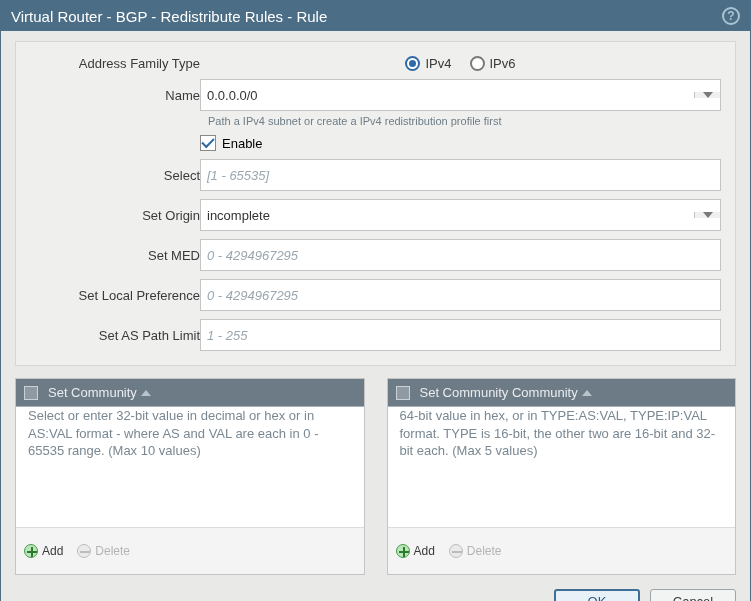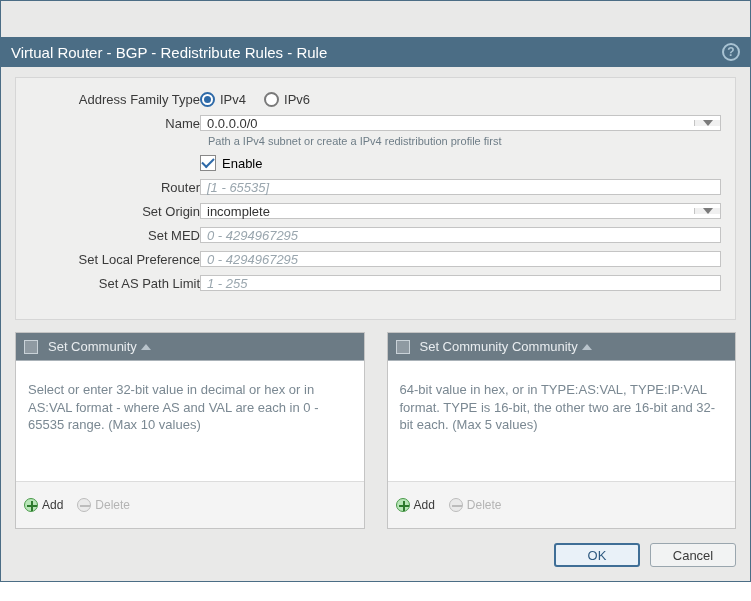--- a/index.html
+++ b/index.html
@@ -15,21 +15,20 @@
     border: 1px solid #4b6d85;
   }
   .titlebar {
     background: #4b6d85;
     color: #fff;
     padding: 6px 10px;
     font-size: 15px;
     display: flex;
     align-items: center;
     justify-content: space-between;
-    margin-top: 36px;
   }
   .help-icon {
     width: 18px; height: 18px;
     border: 2px solid #a9c3d3;
     border-radius: 50%;
     color: #a9c3d3;
     font-size: 12px;
     font-weight: bold;
     display: flex; align-items: center; justify-content: center;
     cursor: pointer;
@@ -53,37 +52,37 @@
     text-align: right;
     color: #3a3a3a;
     font-size: 13px;
     padding-right: 0;
   }
   .row-field {
     flex: 1;
     display: flex;
     align-items: center;
   }
-  .radio-group { display: flex; gap: 18px; align-items: center; }
+  .radio-group { display: flex; gap: 18px; align-items: center; justify-content: center; }
   .radio-item { display: flex; align-items: center; gap: 5px; cursor: pointer; color:#3a3a3a; }
   .radio-outer {
     width: 15px; height: 15px; border: 2px solid #7a7a7a;
     border-radius: 50%; display: flex; align-items: center; justify-content: center;
     background:#fff;
   }
   .radio-outer.selected { border-color: #2e6aa8; }
   .radio-inner {
     width: 7px; height: 7px; border-radius: 50%; background: #2e6aa8;
   }
   .select-wrap, .input-wrap {
     flex: 1;
     display: flex;
     background: #fff;
     border: 1px solid #c4c4c4;
-    height: 16px;
+    height: 32px;
   }
   .select-wrap input, .input-wrap input {
     flex:1; border:none; outline:none; padding: 0 6px;
     font-size: 13px; color:#333; background:transparent;
   }
   .select-wrap input::placeholder, .input-wrap input::placeholder {
     color: #9aa6ae; font-style: italic;
   }
   .dd-btn {
     width: 26px; background: #f0f0f0; border-left: 1px solid #c4c4c4;
@@ -117,21 +116,21 @@
   }
   .panel-header {
     background: #6c7b85; color: #e9edf0; font-size: 13px;
     padding: 6px 8px; display:flex; align-items:center;
     border-bottom: 1px solid #aab2b8;
   }
   .panel-header .hdr-check {
     width:14px;height:14px;border:1px solid #c9d2d8;background:#8f9aa2;margin-right:10px;
   }
   .panel-body {
-    flex:1; color:#7a8892; font-size:13px; padding:20px 12px; min-height:120px;
+    flex:1; color:#7a8892; font-size:13px; padding:0 12px; min-height:120px;
     line-height:1.35;
   }
   .panel-footer {
     border-top:1px solid #dcdcdc; background:#f4f4f4; padding:16px 8px;
     display:flex; gap:14px; align-items:center; font-size:12px;
   }
   .tb-btn { display:flex; align-items:center; gap:4px; cursor:pointer; color:#3a3a3a;}
   .tb-btn.disabled { color:#b4b4b4; cursor:default; }
   .icon-add {
     width:14px;height:14px;border:1px solid #4a9a4a;border-radius:50%;
@@ -203,21 +202,21 @@
 
       <div class="row">
         <div class="row-label"></div>
         <div class="row-field">
           <span class="checkbox checked"></span>
           <span>Enable</span>
         </div>
       </div>
 
       <div class="row">
-        <div class="row-label">Router</div>
+        <div class="row-label">Select</div>
         <div class="row-field input-wrap">
           <input type="text" placeholder="[1 - 65535]" style="">
         </div>
       </div>
 
       <div class="row">
         <div class="row-label">Set Origin</div>
         <div class="row-field select-wrap">
           <input type="text" value="incomplete" style="">
           <div class="dd-btn">
@@ -233,21 +232,21 @@
         </div>
       </div>
 
       <div class="row">
         <div class="row-label">Set Local Preference</div>
         <div class="row-field input-wrap">
           <input type="text" placeholder="0 - 4294967295" style="">
         </div>
       </div>
 
-      <div class="row" style="margin-bottom:14px">
+      <div class="row" style="margin-bottom:0">
         <div class="row-label">Set AS Path Limit</div>
         <div class="row-field input-wrap">
           <input type="text" placeholder="1 - 255" style="">
         </div>
       </div>
     </div>
 
     <div class="panels">
       <div class="panel">
         <div class="panel-header">

